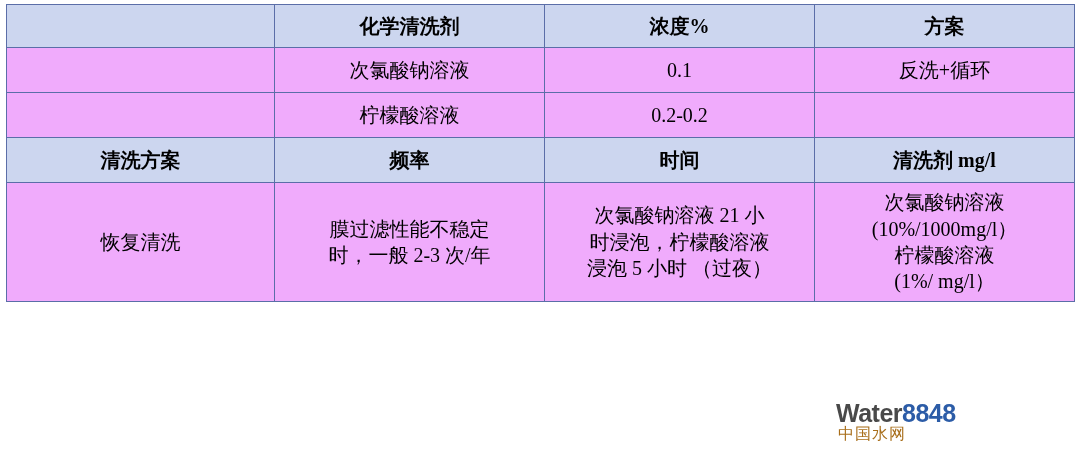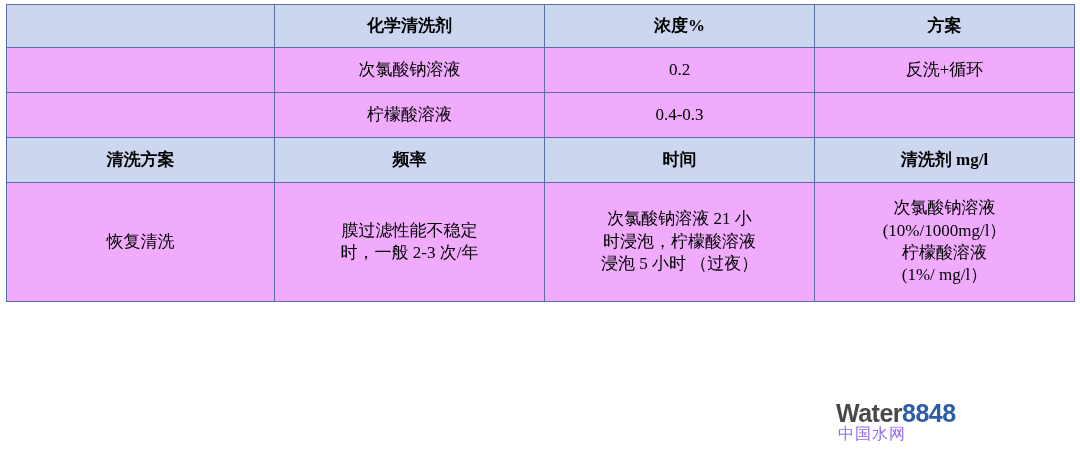--- a/index.html
+++ b/index.html
@@ -23,21 +23,21 @@
   }
   table.cleaning-table {
     border-collapse: collapse;
     table-layout: fixed;
     width: 1068px;
   }
   table.cleaning-table td {
     border: 1px solid #5b6ea8;
     text-align: center;
     vertical-align: middle;
-    font-size: 17px;
+    font-size: 20px;
     line-height: 1.32;
     padding: 4px 6px;
     color: #000;
   }
   col.c1 { width: 268px; }
   col.c2 { width: 270px; }
   col.c3 { width: 270px; }
   col.c4 { width: 260px; }
 
   tr.header-row td {
@@ -87,21 +87,21 @@
     color: #3a3a3a;
     text-shadow: 0 0 2px #ffffff;
   }
   .wm-main .blue { color: #1b4fa0; }
   .wm-sub {
     position: absolute;
     left: 2px;
     top: 25px;
     font-family: "Liberation Sans", sans-serif;
     font-size: 16px;
-    color: #8b5cf6;
+    color: #a16207;
     letter-spacing: 1px;
     text-shadow: 0 0 2px #ffffff;
   }
 </style>
 </head>
 <body>
 
 <div class="sheet">
   <table class="cleaning-table">
     <colgroup>
@@ -114,28 +114,28 @@
       <tr class="header-row">
         <td class="blank"></td>
         <td>化学清洗剂</td>
         <td>浓度%</td>
         <td>方案</td>
       </tr>
 
       <tr class="data-row">
         <td class="blank"></td>
         <td>次氯酸钠溶液</td>
-        <td>0.2</td>
+        <td>0.1</td>
         <td>反洗+循环</td>
       </tr>
 
       <tr class="data-row">
         <td class="blank"></td>
         <td>柠檬酸溶液</td>
-        <td>0.4-0.3</td>
+        <td>0.2-0.2</td>
         <td></td>
       </tr>
 
       <tr class="section-row">
         <td>清洗方案</td>
         <td>频率</td>
         <td>时间</td>
         <td>清洗剂 mg/l</td>
       </tr>
 

